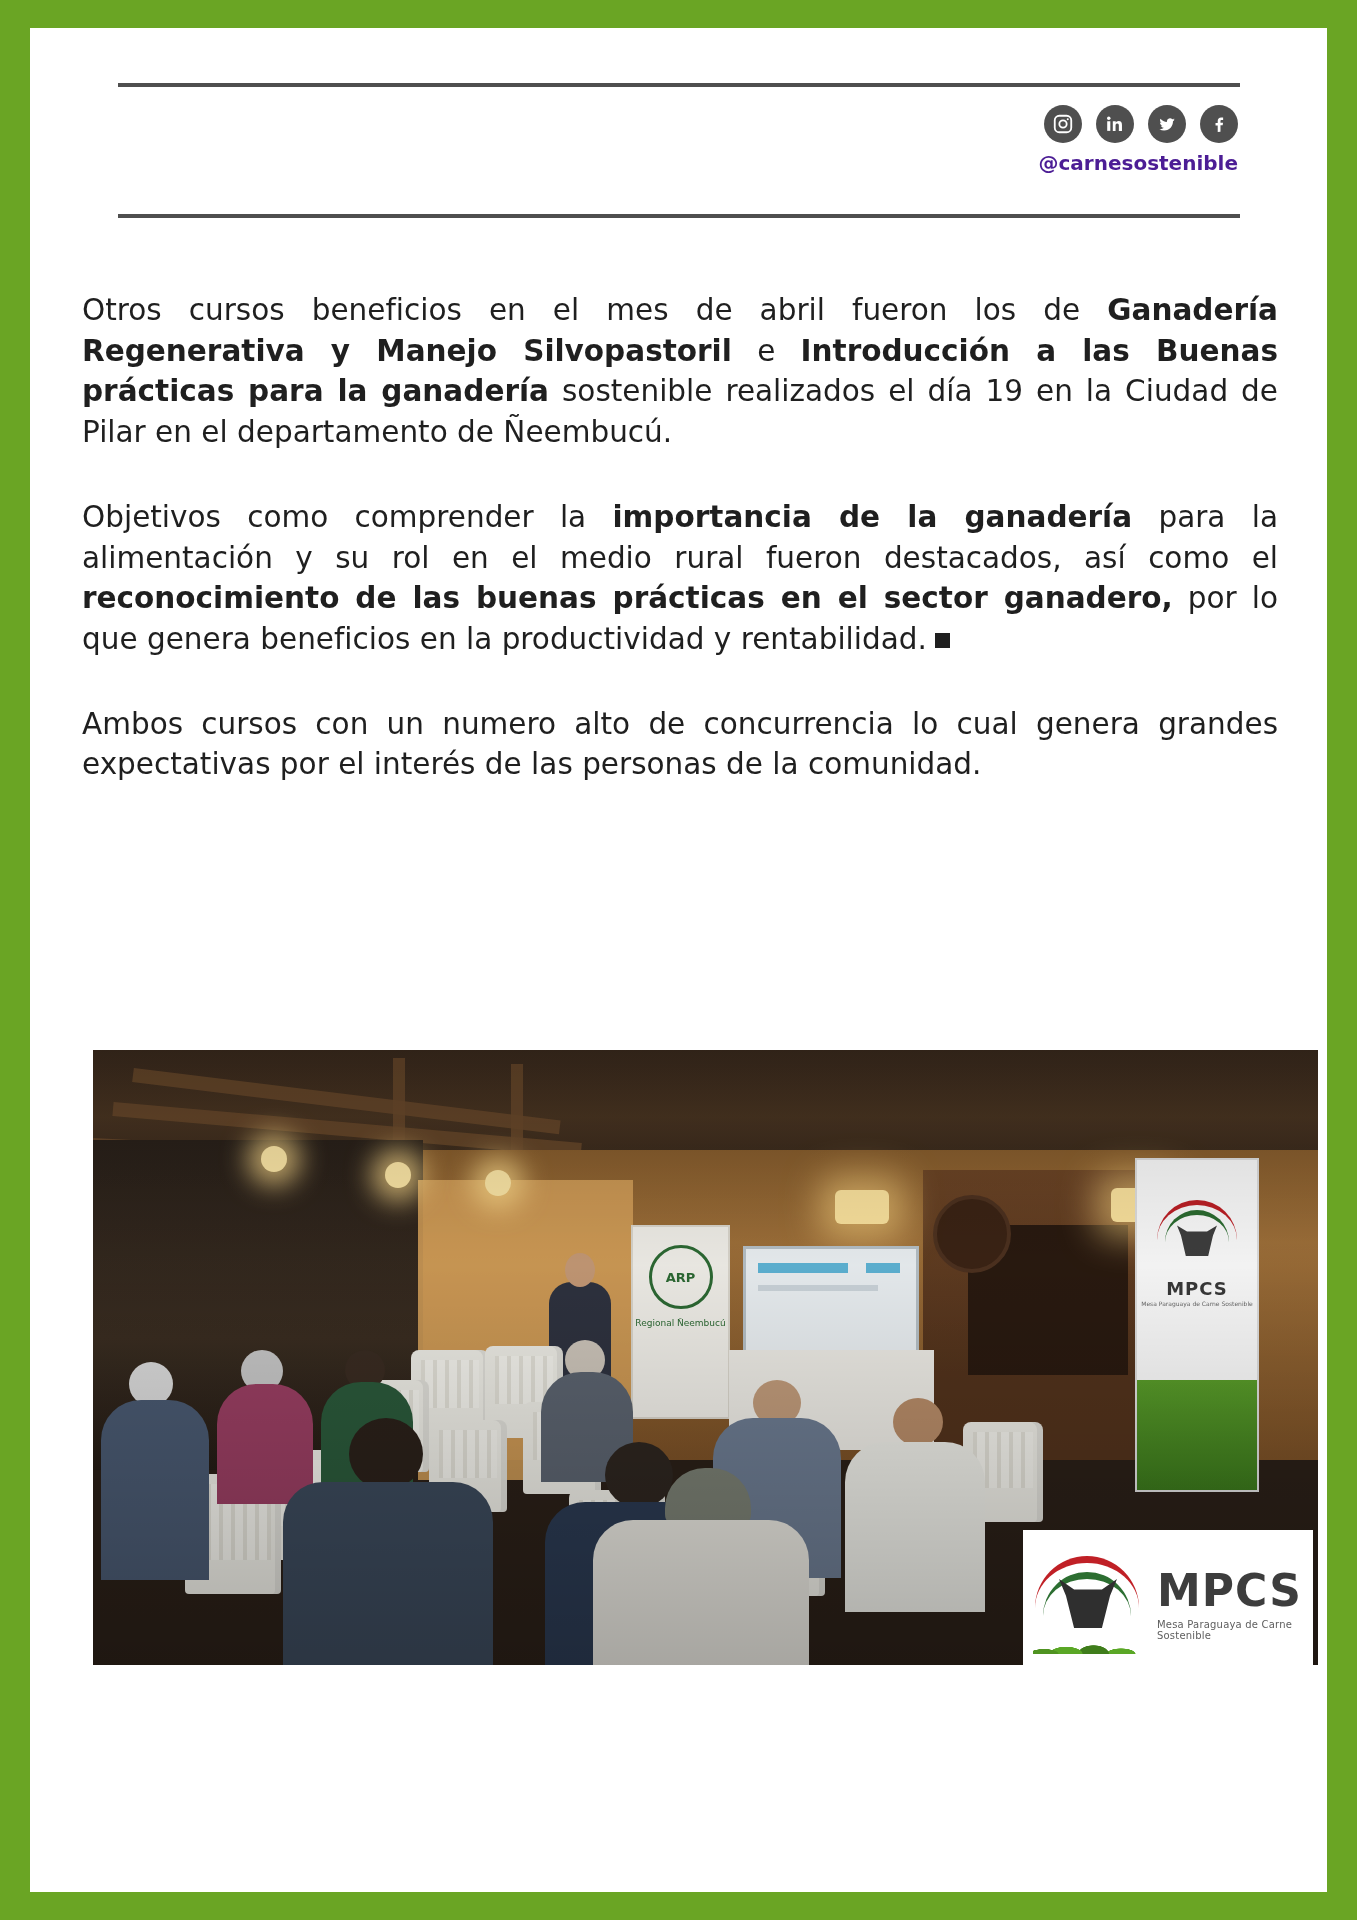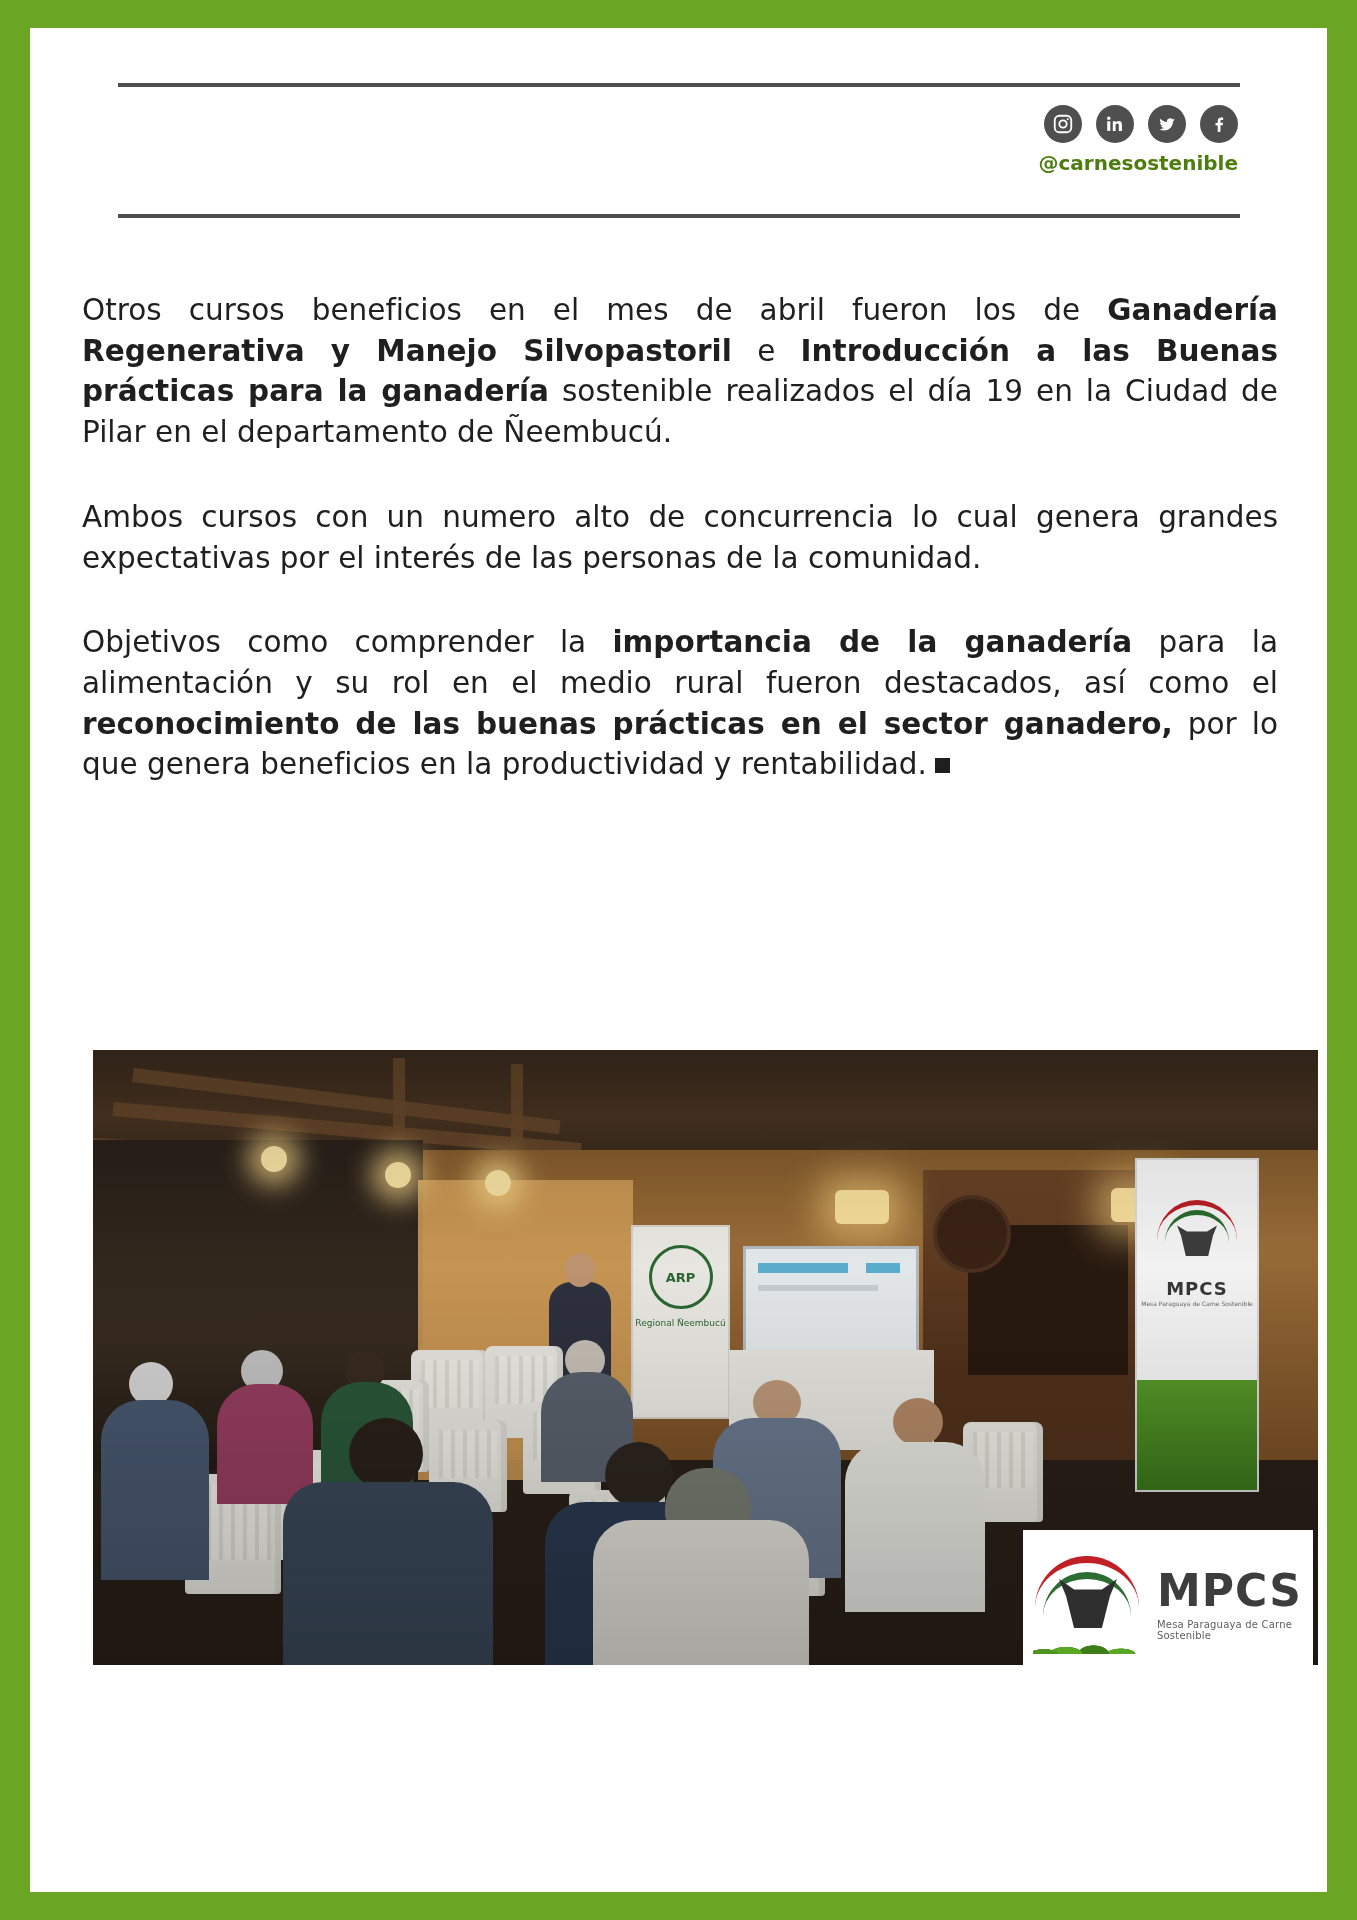--- a/index.html
+++ b/index.html
@@ -75,21 +75,21 @@
     justify-content: center;
     color: #ffffff;
   }
   .s-icon svg { display: block; }
   .social-handle {
     position: absolute;
     top: 46px;
     right: 0;
     font-size: 20px;
     font-weight: bold;
-    color: #4d7c0f;
+    color: #4c1d95;
     white-space: nowrap;
   }
   
   .content {
     position: absolute;
     top: 262px;
     left: 52px;
     width: 1196px;
   }
   .para {
@@ -358,25 +358,25 @@
 
     <div class="rule bottom"></div>
   </div>
 
   <div class="content">
 
     <p class="para">
       <span>Otros cursos beneficios en el mes de abril fueron los de </span><b>Ganadería Regenerativa y Manejo Silvopastoril</b><span> e </span><b>Introducción a las Buenas prácticas para la ganadería</b><span> sostenible realizados el día 19 en la Ciudad de Pilar en el departamento de Ñeembucú.</span>
     </p>
 
-    <p class="para">Ambos cursos con un numero alto de concurrencia lo cual genera grandes expectativas por el interés de las personas de la comunidad.</p>
-
     <p class="para">
       <span>Objetivos como comprender la </span><b>importancia de la ganadería</b><span> para la alimentación y su rol en el medio rural fueron destacados, así como el </span><b>reconocimiento de las buenas prácticas en el sector ganadero,</b><span> por lo que genera beneficios en la productividad y rentabilidad.</span><span class="endmark"></span>
     </p>
+
+    <p class="para">Ambos cursos con un numero alto de concurrencia lo cual genera grandes expectativas por el interés de las personas de la comunidad.</p>
 
   </div>
 
   <div class="photo-wrap">
     <div class="photo">
 
       <div class="ph-ceiling"></div>
       <div class="beam" style="top:18px;left:40px;width:430px;transform:rotate(7deg);"></div>
       <div class="beam" style="top:52px;left:20px;width:470px;transform:rotate(5deg);"></div>
       <div class="beam" style="top:88px;left:0px;width:500px;transform:rotate(3deg);"></div>

